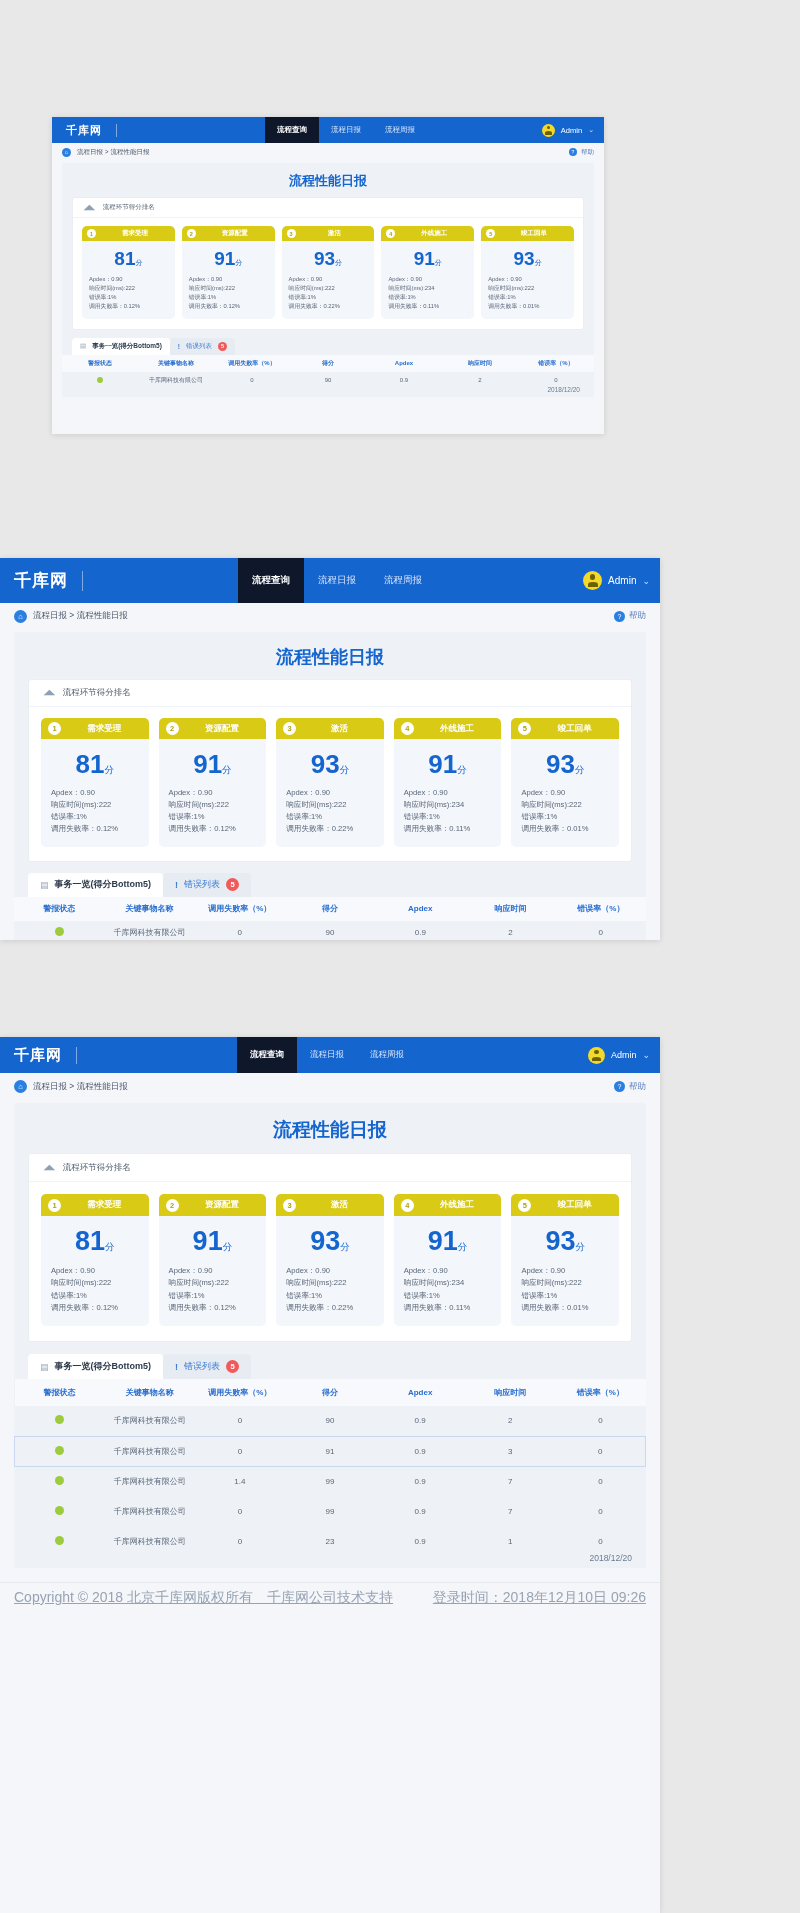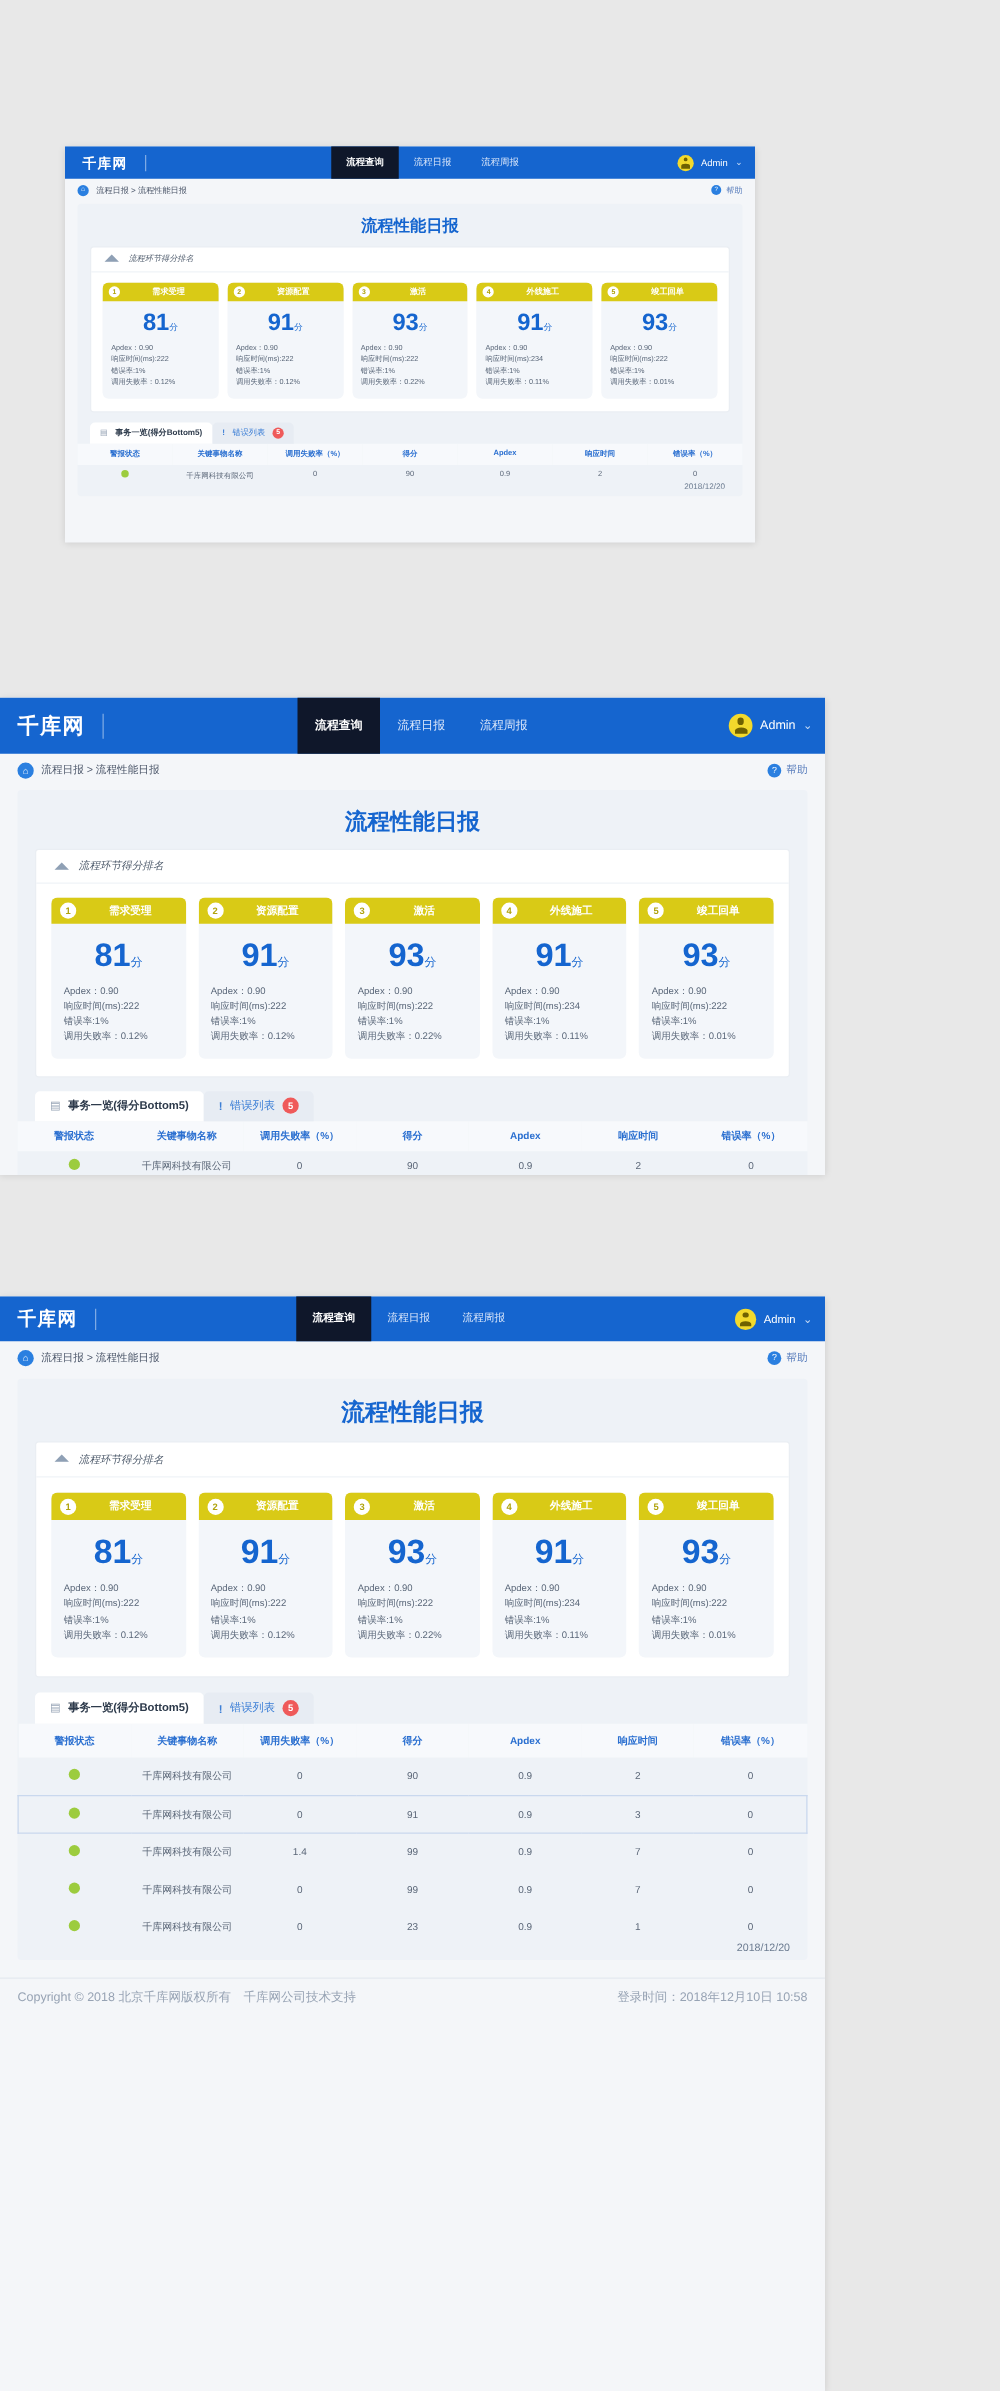--- a/index.html
+++ b/index.html
@@ -103,21 +103,21 @@
   .section {
     background: #ffffff;
     border-radius: 3px;
     border: 1px solid #eaeef3;
   }
   .section-head {
     display:flex; align-items:center; gap:7px;
     border-bottom: 1px solid #f0f3f7;
   }
   .sec-icon { color:#8fa0b5; }
-  .sec-title { color:#4d5a6b; white-space:nowrap;font-style:italic; }
+  .sec-title { color:#4d5a6b; white-space:nowrap; }
 
   
   .cards { display:flex; }
   .score-card {
     background:#f3f6fa;
     border-radius: 5px;
     overflow:hidden;
     flex: 1 1 0;
     display:flex; flex-direction:column;
   }
@@ -279,21 +279,21 @@
   #panel3 .tab-strip { margin:12px 14px 0; font-size:9px; }
   #panel3 .tab { height:25px; padding:0 12px; }
   #panel3 .tab-badge { width:13px;height:13px;font-size:7.5px; }
   #panel3 .tbl { font-size:8px; }
   #panel3 .tbl th { height:27px; }
   #panel3 .tbl td { height:30px; }
   #panel3 .tbl tr.sel td { border-top:1px solid #c9d8ee; border-bottom:1px solid #c9d8ee; }
   #panel3 .tbl tr.sel td:first-child { border-left:1px solid #c9d8ee; }
   #panel3 .tbl tr.sel td:last-child { border-right:1px solid #c9d8ee; }
   #panel3 .dot { width:9px;height:9px; }
-  #panel3 .footer { height:30px; padding:0 14px; font-size:10px; margin-top:14px; }
+  #panel3 .footer { height:30px; padding:0 14px; font-size:14px; margin-top:14px;text-decoration:underline; }
 </style>
 </head>
 <body>
 
 <div class="app" id="panel1">
   <div class="navbar">
     <div class="logo-zone">
       <span class="logo-text">千库网</span>
       <span class="logo-divider"></span>
     </div>
@@ -750,15 +750,15 @@
           <td>0.9</td>
           <td>1</td>
           <td>0</td>
         </tr>
       </tbody>
     </table>
   </div>
 
   <div class="footer">
     <span>Copyright © 2018 北京千库网版权所有　千库网公司技术支持</span>
-    <span class="right">登录时间：2018年12月10日  10:58</span>
+    <span class="right">登录时间：2018年12月10日  09:26</span>
   </div>
 </div>
 
 </body></html>

